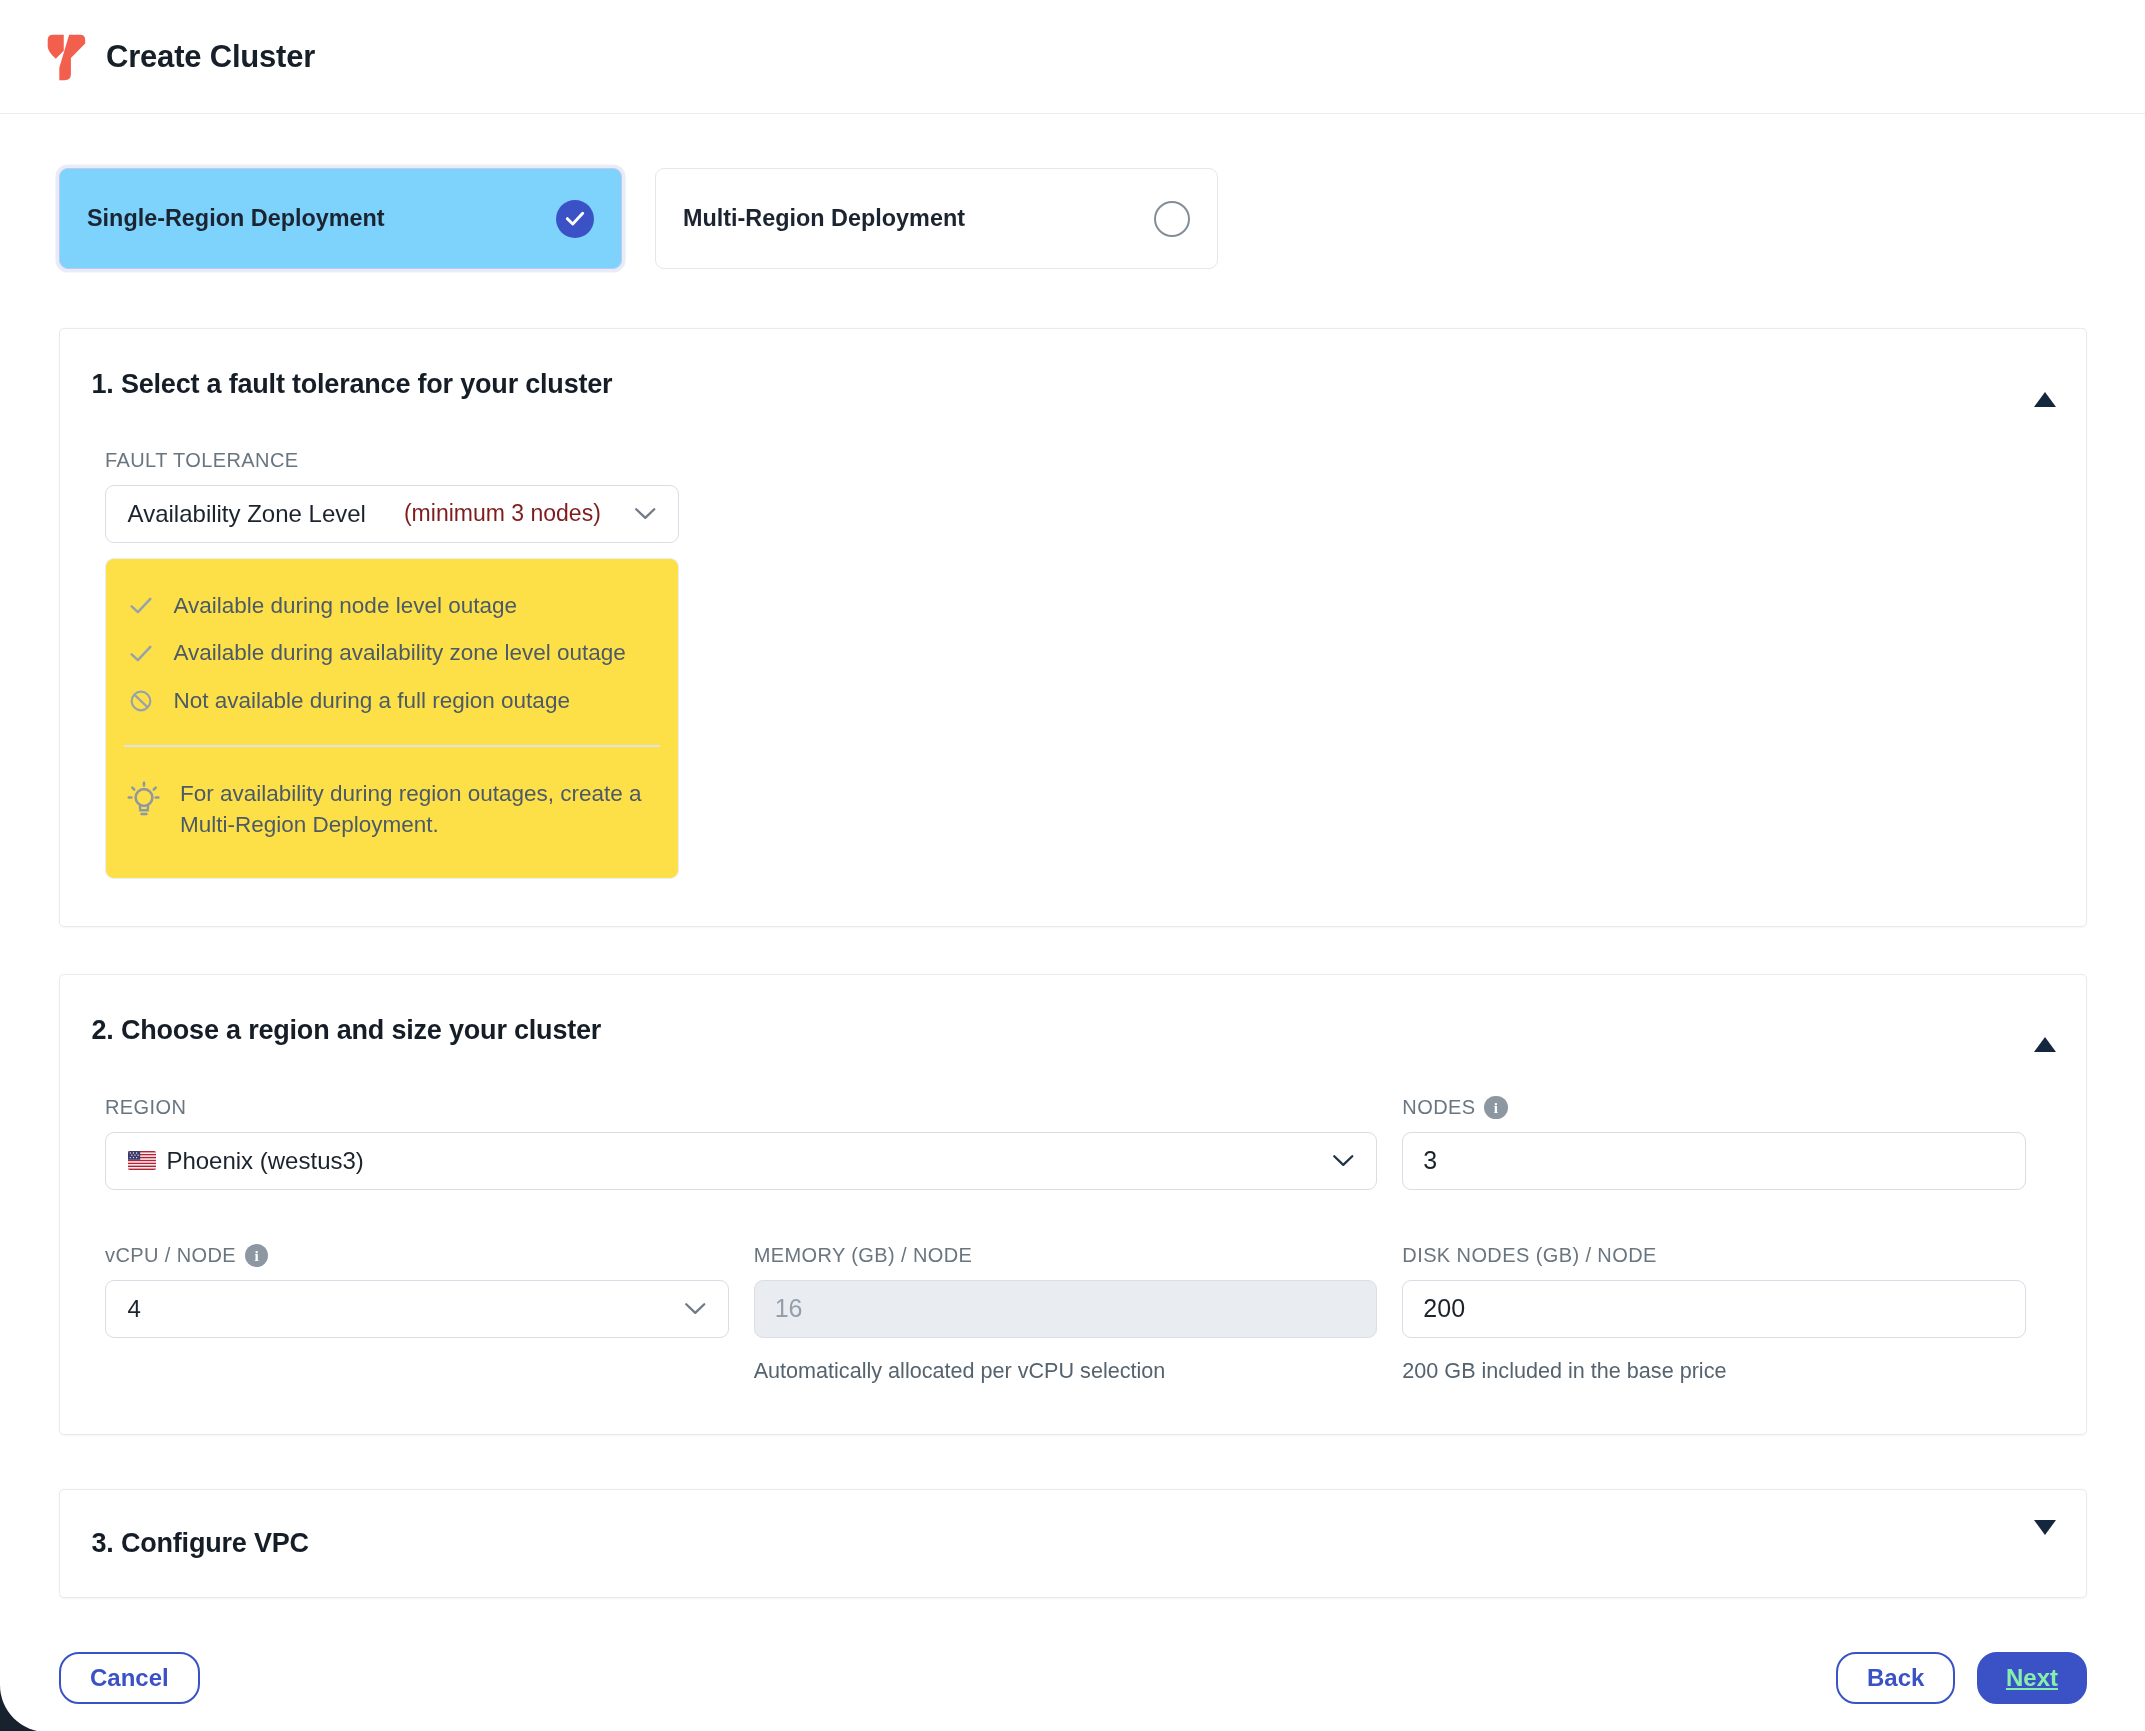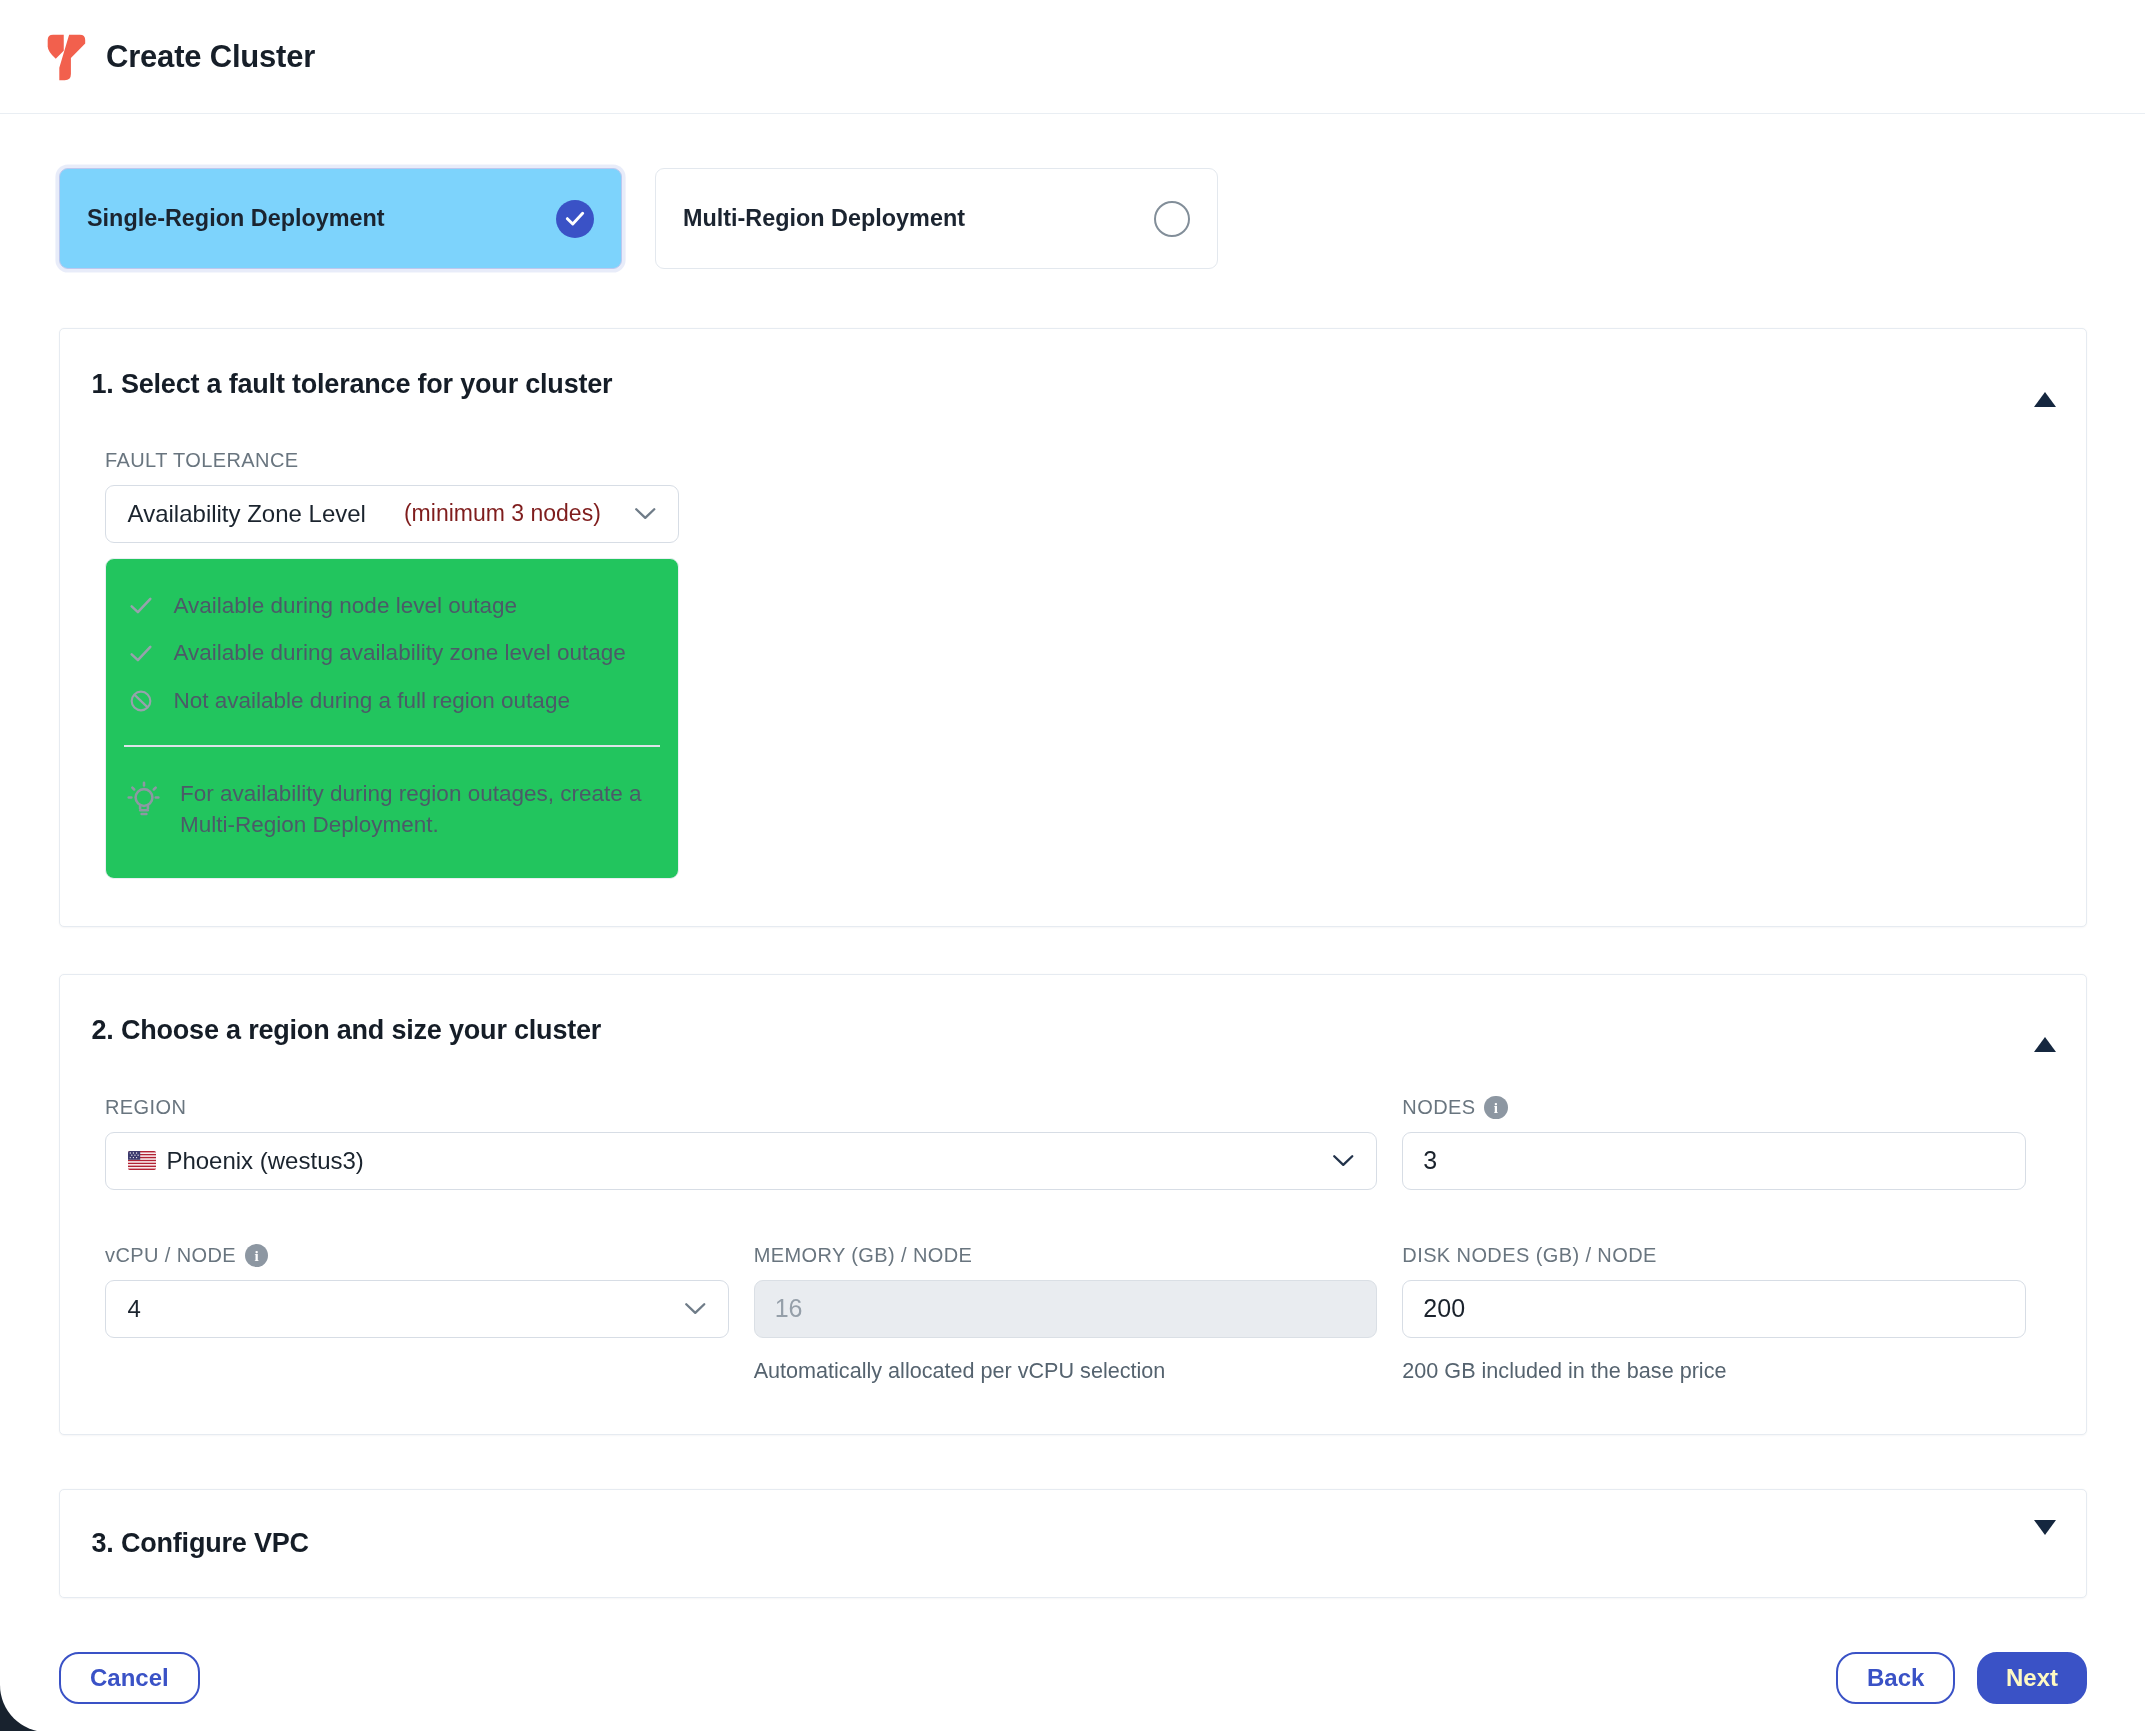--- a/index.html
+++ b/index.html
@@ -73,21 +73,21 @@
   }
   .select {
     height:58px; border:1.8px solid #D7DDE5; border-radius:9px; background:#fff;
     display:flex; align-items:center; padding:0 21.6px; cursor:pointer;
   }
   .select .val { font-size:24px; color:#1B242E; }
   .select .hint { font-size:23px; color:#7f1d1d; margin-left:38px; }
   .select .chev { margin-left:auto; line-height:0; }
   .w-ft { width:574px; }
   .info-box {
-    width:574px; margin-top:15.3px; background:#22c55e;
+    width:574px; margin-top:15.3px; background:#fde047;
     border:1.8px solid #EAEFF3; border-radius:9px; padding:34px 0 38px;
   }
   .av-row { display:flex; align-items:center; gap:20px; padding:0 23.4px; margin-bottom:21.6px; }
   .av-row:last-of-type { margin-bottom:0; }
   .av-row .txt { font-size:22.5px; color:#4C5A68; }
   .ib-div { height:1.8px; background:#DDE3E9; margin:31px 18px 0; }
   .tip-row { display:flex; align-items:flex-start; gap:18px; padding:0 20px; margin-top:31px; }
   .tip-row .txt { font-size:22.5px; color:#4C5A68; line-height:1.38; max-width:477px; }
   
   .form2 { margin:50px 60px 0 45px; }
@@ -108,21 +108,21 @@
   }
   .flag { width:28px; height:19px; border-radius:1.8px; margin-right:10.8px; flex:none; }
   
   .footer { display:flex; align-items:center; margin:54px 59px 0; }
   .btn {
     height:52px; border-radius:20px; font-size:24px; font-weight:700;
     font-family:"Liberation Sans",sans-serif; cursor:pointer;
     display:inline-flex; align-items:center; justify-content:center;
   }
   .btn.outline { background:#fff; color:#3A52C6; border:2.7px solid #3A52C6; padding:0 29px; }
-  .btn.fill { background:#3A52C6; color:#fef9c3; border:2.7px solid #3A52C6; padding:0 27px; }
+  .btn.fill { background:#3A52C6; color:#86efac; border:2.7px solid #3A52C6; padding:0 27px;text-decoration:underline; }
   .btn.back { margin-left:auto; }
   .btn.next { margin-left:21.6px; }
 </style>
 </head>
 <body>
 
 <div class="screen">
   <div class="sheet">
 
     <div class="hdr">

